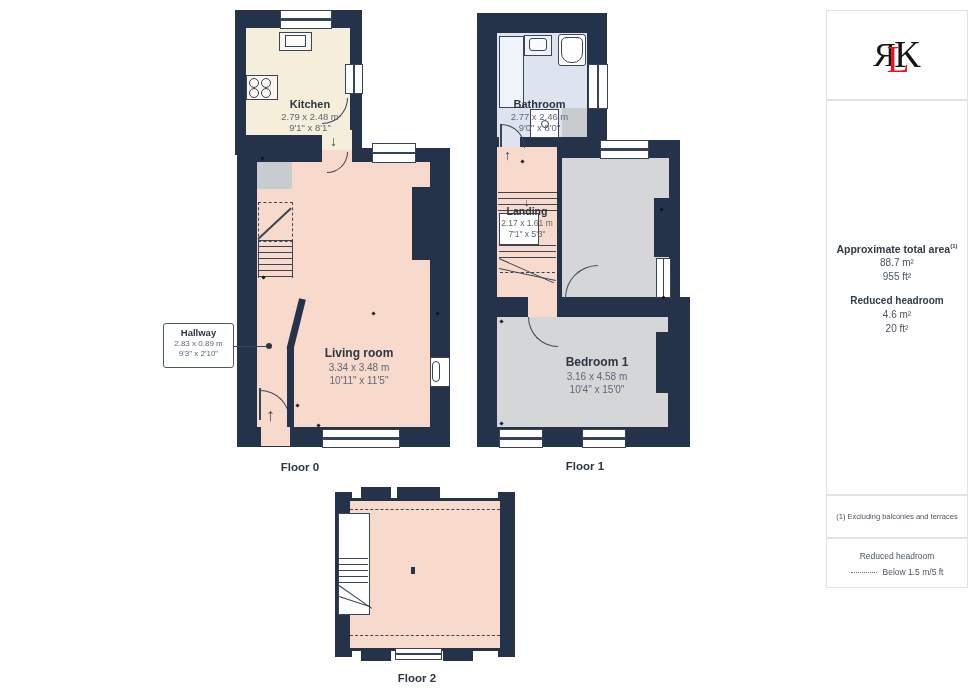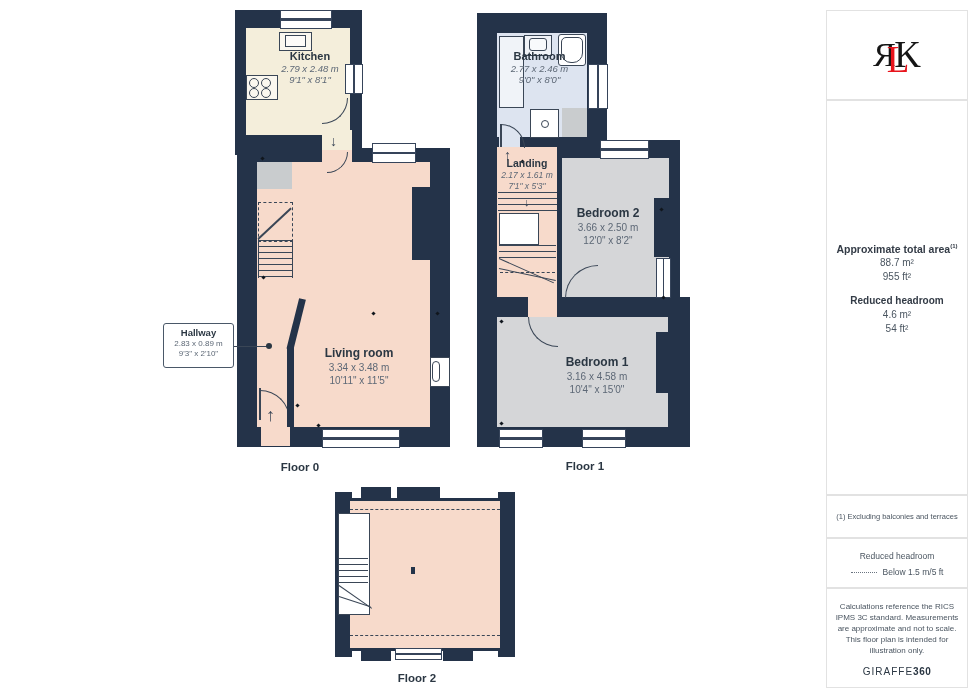--- a/index.html
+++ b/index.html
@@ -23,22 +23,22 @@
   .arc-br{border-bottom-width:1.5px;border-right-width:1.5px;border-bottom-right-radius:100%;}
   .arc-bl{border-bottom-width:1.5px;border-left-width:1.5px;border-bottom-left-radius:100%;}
   .ln{position:absolute;background:#3a4656;}
   .treads{position:absolute;background-image:repeating-linear-gradient(to bottom,#3a4656 0 1px,transparent 1px 6px);}
   .dash{position:absolute;border-top:1px dashed #3a4656;}
   .tick{position:absolute;width:3px;height:3px;background:#10161d;transform:rotate(45deg);}
   .outl{position:absolute;border:1px solid #3a4656;background:rgba(255,255,255,.55);}
   .room-label{position:absolute;text-align:center;color:#2b3743;z-index:6;}
   .room-label .t{font-weight:bold;font-size:12px;line-height:15px;}
   .room-label .d{font-size:10px;line-height:13px;color:#5d6876;}
-  .room-label.sm .t{font-size:10.5px;line-height:13px;}
-  .room-label.sm .d{font-size:8.5px;line-height:11px;font-style:italic;}
+  .room-label.sm .t{font-size:10.5px;line-height:13px;margin-top:48px;}
+  .room-label.sm .d{font-size:8.5px;line-height:11px;}
   .floor-label{position:absolute;text-align:center;font-weight:bold;font-size:11.5px;color:#2b3743;}
   .arrow{position:absolute;color:#3a4656;font-size:16px;line-height:16px;z-index:5;}
   .callout{position:absolute;background:#fff;border:1px solid #4a5868;border-radius:3px;
            text-align:center;z-index:7;padding-top:3px;}
   .callout .t{font-weight:bold;font-size:9.5px;line-height:12px;color:#2b3743;}
   .callout .d{font-size:8px;line-height:10px;color:#5d6876;}
   .sbox{position:absolute;left:826px;width:142px;background:#fff;border:1px solid #e2e2e2;box-sizing:border-box;}
   .logo{position:absolute;left:0;top:22px;width:100%;display:flex;align-items:center;justify-content:center;
         font-family:"Liberation Serif",serif;}
   .lg-r{transform:scaleX(-1);font-size:34px;color:#151515;}
@@ -180,25 +180,20 @@
   <div class="room-label sm" style="left:482px;top:50px;width:115px;">
     <div class="t" style="font-size:11px;">Bathroom</div>
     <div class="d" style="font-size:9.5px;text-align:center;">2.77 x 2.46 m</div>
     <div class="d" style="font-size:9.5px;">9'0" x 8'0"</div>
   </div>
   <div class="room-label sm" style="left:492px;top:157px;width:70px;">
     <div class="t">Landing</div>
     <div class="d">2.17 x 1.61 m</div>
     <div class="d">7'1" x 5'3"</div>
   </div>
-  <div class="room-label" style="left:543px;top:206px;width:130px;">
-    <div class="t">Bedroom 2</div>
-    <div class="d">3.66 x 2.50 m</div>
-    <div class="d">12'0" x 8'2"</div>
-  </div>
   <div class="room-label" style="left:532px;top:355px;width:130px;">
     <div class="t">Bedroom 1</div>
     <div class="d">3.16 x 4.58 m</div>
     <div class="d">10'4" x 15'0"</div>
   </div>
   <div class="floor-label" style="left:535px;top:460px;width:100px;">Floor 1</div>
 
   <div class="w" style="left:335px;top:492px;width:15px;height:165px;"></div>
   <div class="w" style="left:500px;top:492px;width:15px;height:165px;"></div>
   <div class="w" style="left:335px;top:498px;width:180px;height:3px;"></div>
@@ -234,35 +229,29 @@
   </div>
 
   <div class="sbox" style="top:100px;height:395px;">
     <div class="areablock">
       <div class="bt"><span>Approximate total area</span><sup>(1)</sup></div>
       <div class="v">88.7 m²</div>
       <div class="v">955 ft²</div>
       <div class="gap"></div>
       <div class="bt" style="font-size:10px;">Reduced headroom</div>
       <div class="v">4.6 m²</div>
-      <div class="v">54 ft²</div>
+      <div class="v">20 ft²</div>
     </div>
   </div>
 
   <div class="sbox" style="top:495px;height:43px;">
     <div class="sm-center" style="top:16px;font-size:7.5px;">(1) Excluding balconies and terraces</div>
   </div>
 
   <div class="sbox" style="top:538px;height:50px;">
     <div class="sm-center" style="top:12px;font-size:8.5px;">Reduced headroom</div>
     <div class="sm-center" style="top:28px;font-size:8.5px;text-align:center;">
       <span class="dotseg"></span><span>Below 1.5 m/5 ft</span>
     </div>
   </div>
 
-  <div class="sbox" style="top:588px;height:100px;">
-    <div class="sm-center" style="top:12px;font-size:8px;line-height:11px;">Calculations reference the RICS IPMS 3C standard. Measurements are approximate and not to scale. This floor plan is intended for illustration only.</div>
-    <div class="sm-center" style="top:72px;">
-      <span class="brand"><span>GIRAFFE</span><b>360</b></span>
-    </div>
-  </div>
 
 </div>
 
 </body></html>

